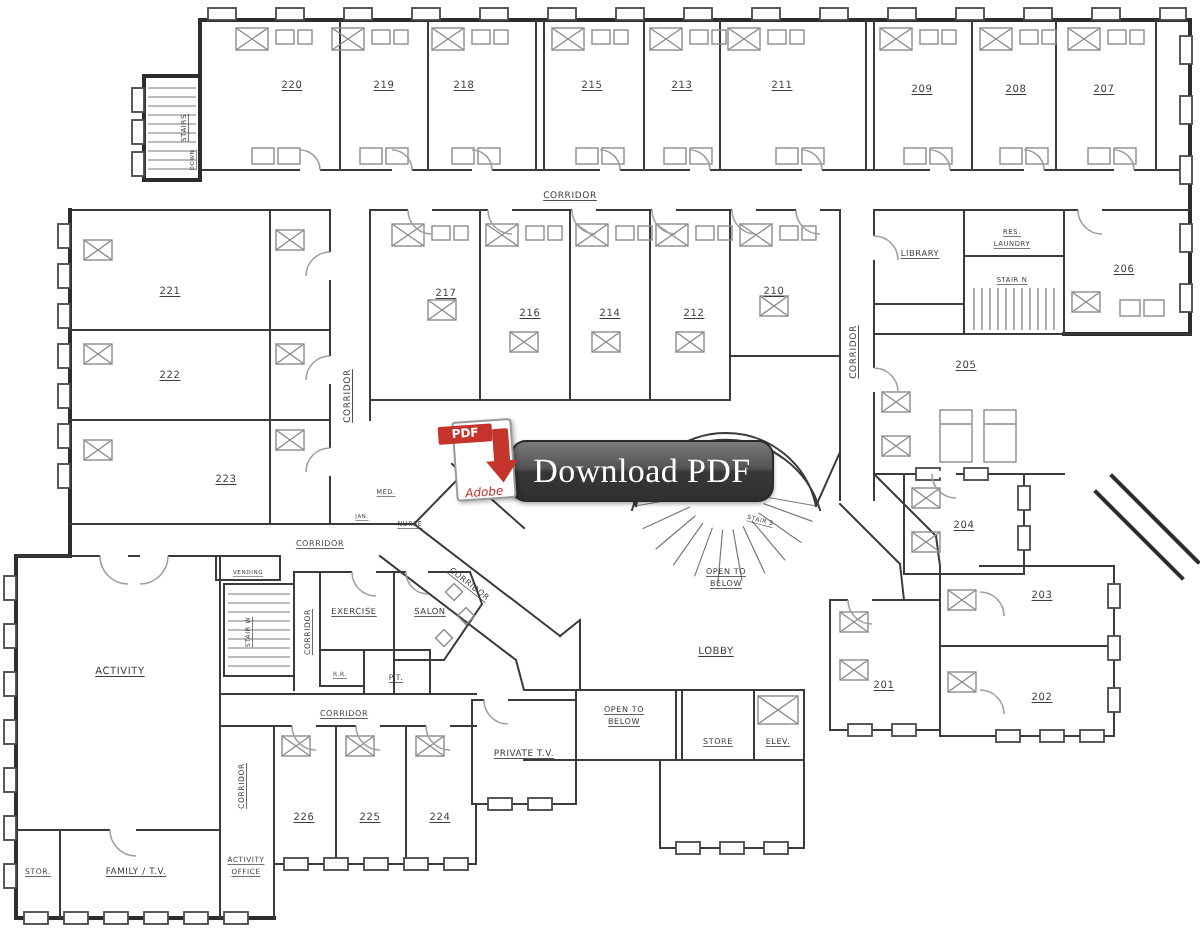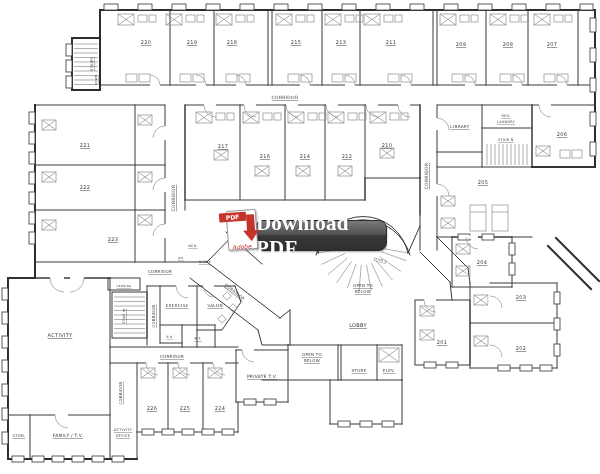--- a/index.html
+++ b/index.html
@@ -13,21 +13,21 @@
   .gap{stroke:#ffffff;stroke-width:3.2;}
   .bump{fill:#ffffff;stroke:#4a4a4a;stroke-width:.9;}
   .tread{stroke:#7a7a7a;stroke-width:.6;fill:none;}
   .lbl{fill:#3c3c3c;text-anchor:middle;text-decoration:underline;
        font-family:"DejaVu Sans",sans-serif;letter-spacing:.3px;}
   
   #dl{position:absolute;left:222px;top:206px;width:176px;height:52px;}
   #dl-btn{position:absolute;left:33px;top:14px;width:130px;height:29px;border-radius:8px;
     border:1px solid #2a2a2c;cursor:pointer;
     background:linear-gradient(180deg,#7a7a7d 0%,#535356 45%,#373739 52%,#2f2f31 100%);
-    color:#fff;font-family:"Liberation Serif",serif;font-size:21px;font-weight:700;
+    color:#fff;font-family:"Liberation Serif",serif;font-size:17px;font-weight:400;
     display:flex;align-items:center;justify-content:center;letter-spacing:.2px;
     box-shadow:0 1px 2px rgba(0,0,0,.35);}
   #pdf-ic{position:absolute;left:2px;top:2px;width:34px;height:44px;transform:rotate(-4deg);z-index:2;}
   #pdf-page{position:absolute;left:3px;top:2px;width:28px;height:38px;background:#fff;
     border:1px solid #9a9a9a;border-radius:2px;box-shadow:1px 1px 2px rgba(0,0,0,.3);}
   #pdf-band{position:absolute;left:-4px;top:4px;width:27px;height:9px;background:#c4342b;
     color:#fff;font-size:6px;font-weight:bold;text-align:center;line-height:9px;border-radius:1px;}
   #pdf-stem{position:absolute;right:3px;top:7px;width:8px;height:17px;background:#c4342b;border-radius:1px;}
   #pdf-head{position:absolute;right:-1px;top:23px;width:0;height:0;
     border-left:8px solid transparent;border-right:8px solid transparent;border-top:11px solid #c4342b;}

